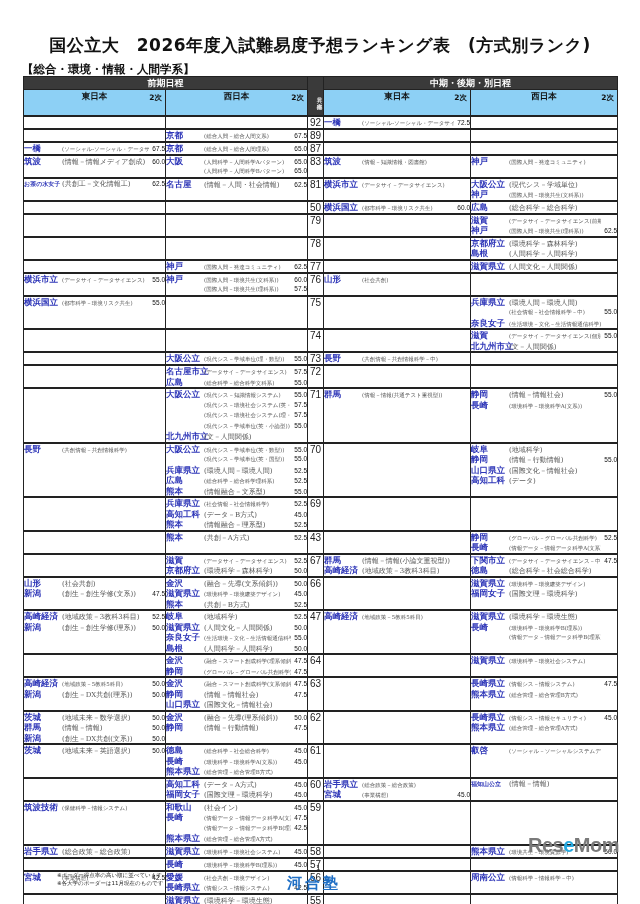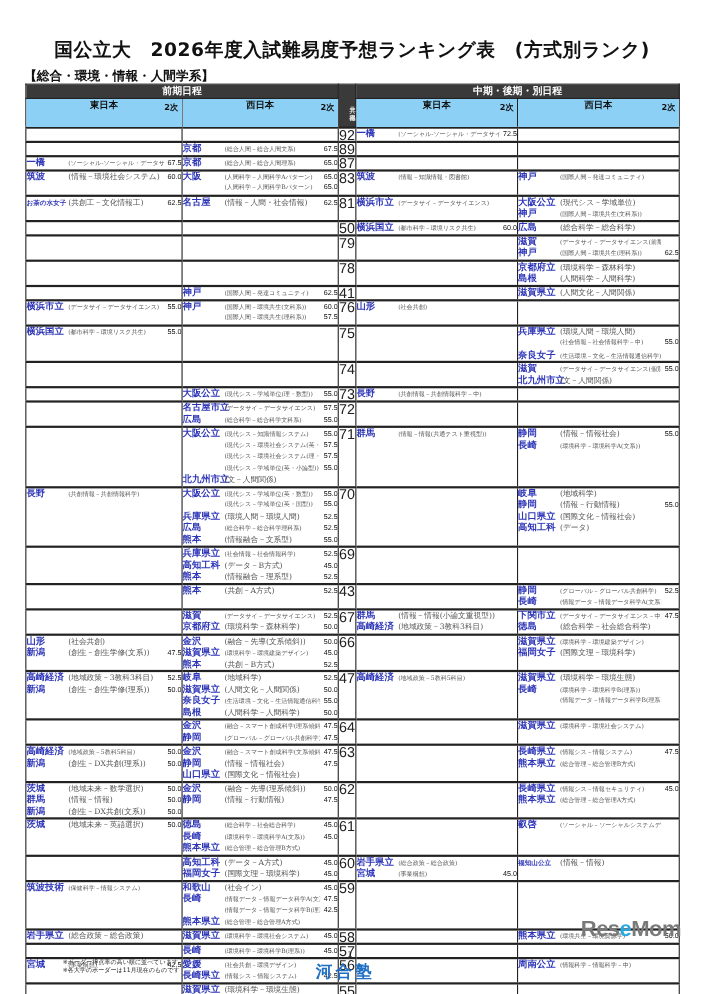--- a/index.html
+++ b/index.html
@@ -6,21 +6,21 @@
   html, body { width: 640px; height: 904px; background: #ffffff; overflow: hidden; }
   body { font-family: "DejaVu Sans", "Liberation Sans", sans-serif; color: #222; position: relative; }
   .title { position: absolute; left: 0; top: 34px; width: 640px; text-align: center; font-size: 17px; font-weight: bold; letter-spacing: 0.5px; color: #111; }
   .section { position: absolute; left: 22px; top: 62px; font-size: 11.5px; font-weight: bold; color: #111; }
   table.rank { position: absolute; left: 23px; top: 76px; width: 594px; border-collapse: collapse; table-layout: fixed; }
   table.rank td, table.rank th { border: 1px solid #222; vertical-align: top; padding: 0; }
   th.phase { background: #3a3a3a; color: #fff; font-size: 9px; font-weight: bold; height: 12px; line-height: 12px; text-align: center; }
   th.region { background: #8dd0f5; color: #111; font-size: 8.5px; font-weight: bold; height: 26px; position: relative; text-align: center; line-height: 12px; }
   th.region .niji { position: absolute; right: 3px; bottom: 11px; font-size: 7.5px; font-weight: bold; }
   th.score-head { background: #3a3a3a; color: #ddd; font-size: 5.5px; line-height: 6.5px; width: 14px; text-align: center; padding-top: 2px; }
-  td.score { font-size: 13px; text-align: center; line-height: 11px; font-family: "Liberation Sans", sans-serif; border-left: 2px solid #222; border-right: 2px solid #222; }
+  td.score { font-size: 10px; text-align: center; line-height: 11px; font-family: "Liberation Sans", sans-serif; border-left: 2px solid #222; border-right: 2px solid #222; }
   .entry { display: flex; align-items: baseline; height: 10.5px; line-height: 10.5px; white-space: nowrap; overflow: hidden; }
   .univ { color: #2e36b8; font-weight: bold; font-size: 8.5px; width: 38px; flex: none; }
   .univ.small { font-size: 6px; }
   .dept { color: #555; font-size: 5.5px; flex: 1; overflow: hidden; font-family: "DejaVu Serif", serif; }
   .dept.big { font-size: 7px; }
   .val { font-size: 6.5px; width: 16px; text-align: right; flex: none; color: #111; font-family: "Liberation Sans", sans-serif; }
   tr.thick td { border-top: 2px solid #222; }
   .footnotes { position: absolute; left: 57px; top: 871px; font-size: 5.5px; line-height: 8px; color: #222; }
   .pagenum { position: absolute; left: 316px; top: 864px; font-size: 7px; }
   .kawai { position: absolute; left: 287px; top: 874px; font-size: 15px; font-weight: bold; color: #1f6fc5; letter-spacing: 3px; }
@@ -97,21 +97,21 @@
           </div>
         </td>
         <td class="score">87</td>
         <td style="height: 11.5px;"></td>
         <td style="height: 11.5px;"></td>
       </tr>
       <tr class="thick">
         <td style="height: 22px;">
           <div class="entry">
             <span class="univ">筑波</span>
-            <span class="dept big">(情報－環境社会システム)</span>
+            <span class="dept big">(情報－情報メディア創成)</span>
             <span class="val">60.0</span>
           </div>
         </td>
         <td style="height: 22px;">
           <div class="entry">
             <span class="univ">大阪</span>
             <span class="dept">(人間科学－人間科学Aパターン)</span>
             <span class="val">65.0</span>
           </div>
           <div class="entry">
@@ -229,21 +229,21 @@
       </tr>
       <tr class="thick">
         <td style="height: 11.5px;"></td>
         <td style="height: 11.5px;">
           <div class="entry">
             <span class="univ">神戸</span>
             <span class="dept">(国際人間－発達コミュニティ)</span>
             <span class="val">62.5</span>
           </div>
         </td>
-        <td class="score">41</td>
+        <td class="score">77</td>
         <td style="height: 11.5px;"></td>
         <td style="height: 11.5px;">
           <div class="entry">
             <span class="univ">滋賀県立</span>
             <span class="dept big">(人間文化－人間関係)</span>
             <span class="val"></span>
           </div>
         </td>
       </tr>
       <tr class="thick">

